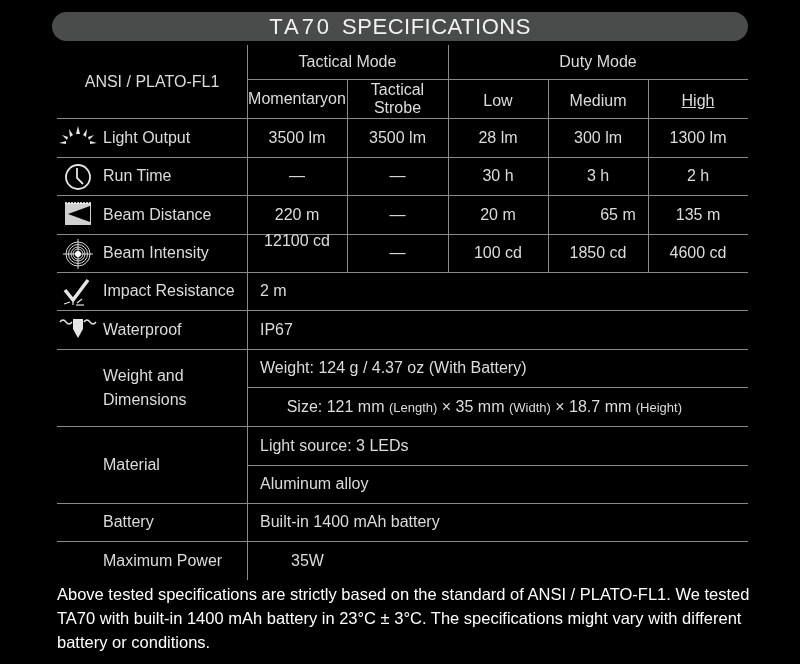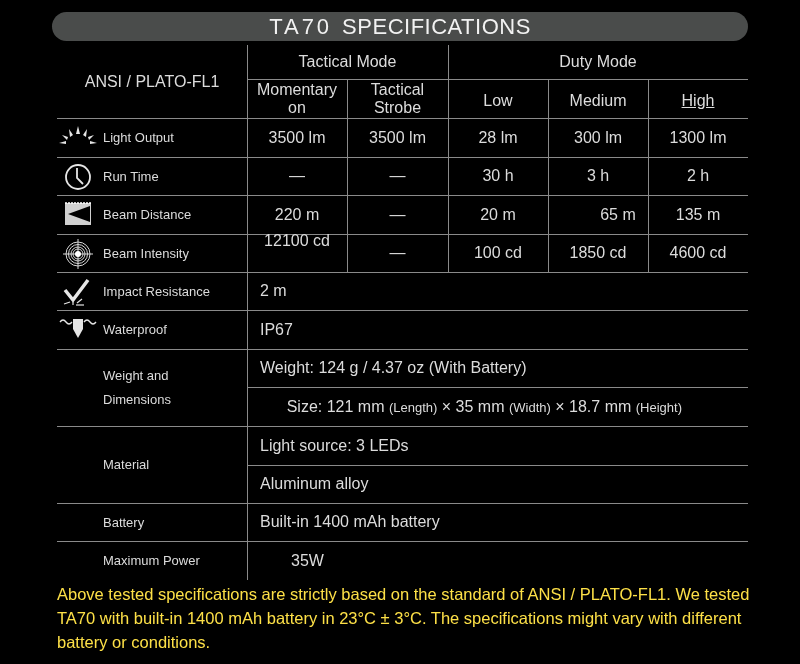--- a/index.html
+++ b/index.html
@@ -7,25 +7,25 @@
          font-family:"Liberation Sans", sans-serif; color:#d8d8d8; }
   .title-bar { position:absolute; left:52px; top:12px; width:696px; height:29px;
                background:#4a4c4b; border-radius:15px; text-align:center; }
   .title-bar span { font-size:22px; line-height:29px; color:#f2f2f2; letter-spacing:0.5px; }
   .title-bar .model { letter-spacing:3px; margin-right:10px; }
   .hl { position:absolute; height:1px; background:#8a8a8a; }
   .vl { position:absolute; width:1px; background:#8a8a8a; }
   .cell { position:absolute; display:flex; align-items:center; justify-content:center;
           text-align:center; font-size:16px; line-height:18px; color:#dcdcdc; }
   .cell.left { justify-content:flex-start; text-align:left; }
-  .lbl { position:absolute; display:flex; align-items:center; font-size:13px; color:#dcdcdc; }
+  .lbl { position:absolute; display:flex; align-items:center; font-size:16px; color:#dcdcdc; }
   .icon { position:absolute; display:flex; align-items:center; justify-content:center; }
   .small { font-size:13px;margin-top:40px; }
   .note { position:absolute; left:57px; top:582px; width:710px; font-size:16.5px;
-          line-height:24px; color:#fde047; }
+          line-height:24px; color:#ffffff; }
 </style>
 </head>
 <body>
 
 <div class="title-bar">
   <span class="model">TA70</span><span>SPECIFICATIONS</span>
 </div>
 
 <div>
   <div class="hl" style="left:247px; top:79px; width:501px;"></div>
@@ -45,21 +45,21 @@
   <div class="vl" style="left:247px; top:45px; height:535px;"></div>
   <div class="vl" style="left:347px; top:79px; height:193px;"></div>
   <div class="vl" style="left:448px; top:45px; height:227px;"></div>
   <div class="vl" style="left:548px; top:79px; height:193px;"></div>
   <div class="vl" style="left:648px; top:79px; height:193px;"></div>
 
   <div class="cell" style="left:57px; top:45px; width:190px; height:73px;">ANSI / PLATO-FL1</div>
   <div class="cell" style="left:247px; top:45px; width:201px; height:34px;">Tactical Mode</div>
   <div class="cell" style="left:448px; top:45px; width:300px; height:34px;">Duty Mode</div>
 
-  <div class="cell" style="left:247px; top:80px; width:100px; height:38px; flex-direction:column;">
+  <div class="cell" style="left:247px; top:80px; width:100px; height:38px; flex-direction:row;">
     <span>Momentary</span>
     <span>on</span>
   </div>
   <div class="cell" style="left:347px; top:80px; width:101px; height:38px; flex-direction:column;">
     <span>Tactical</span>
     <span>Strobe</span>
   </div>
   <div class="cell" style="left:448px; top:80px; width:100px; height:42px;">Low</div>
   <div class="cell" style="left:548px; top:80px; width:100px; height:42px;">Medium</div>
   <div class="cell" style="left:648px; top:80px; width:100px; height:42px;text-decoration:underline;">High</div>

